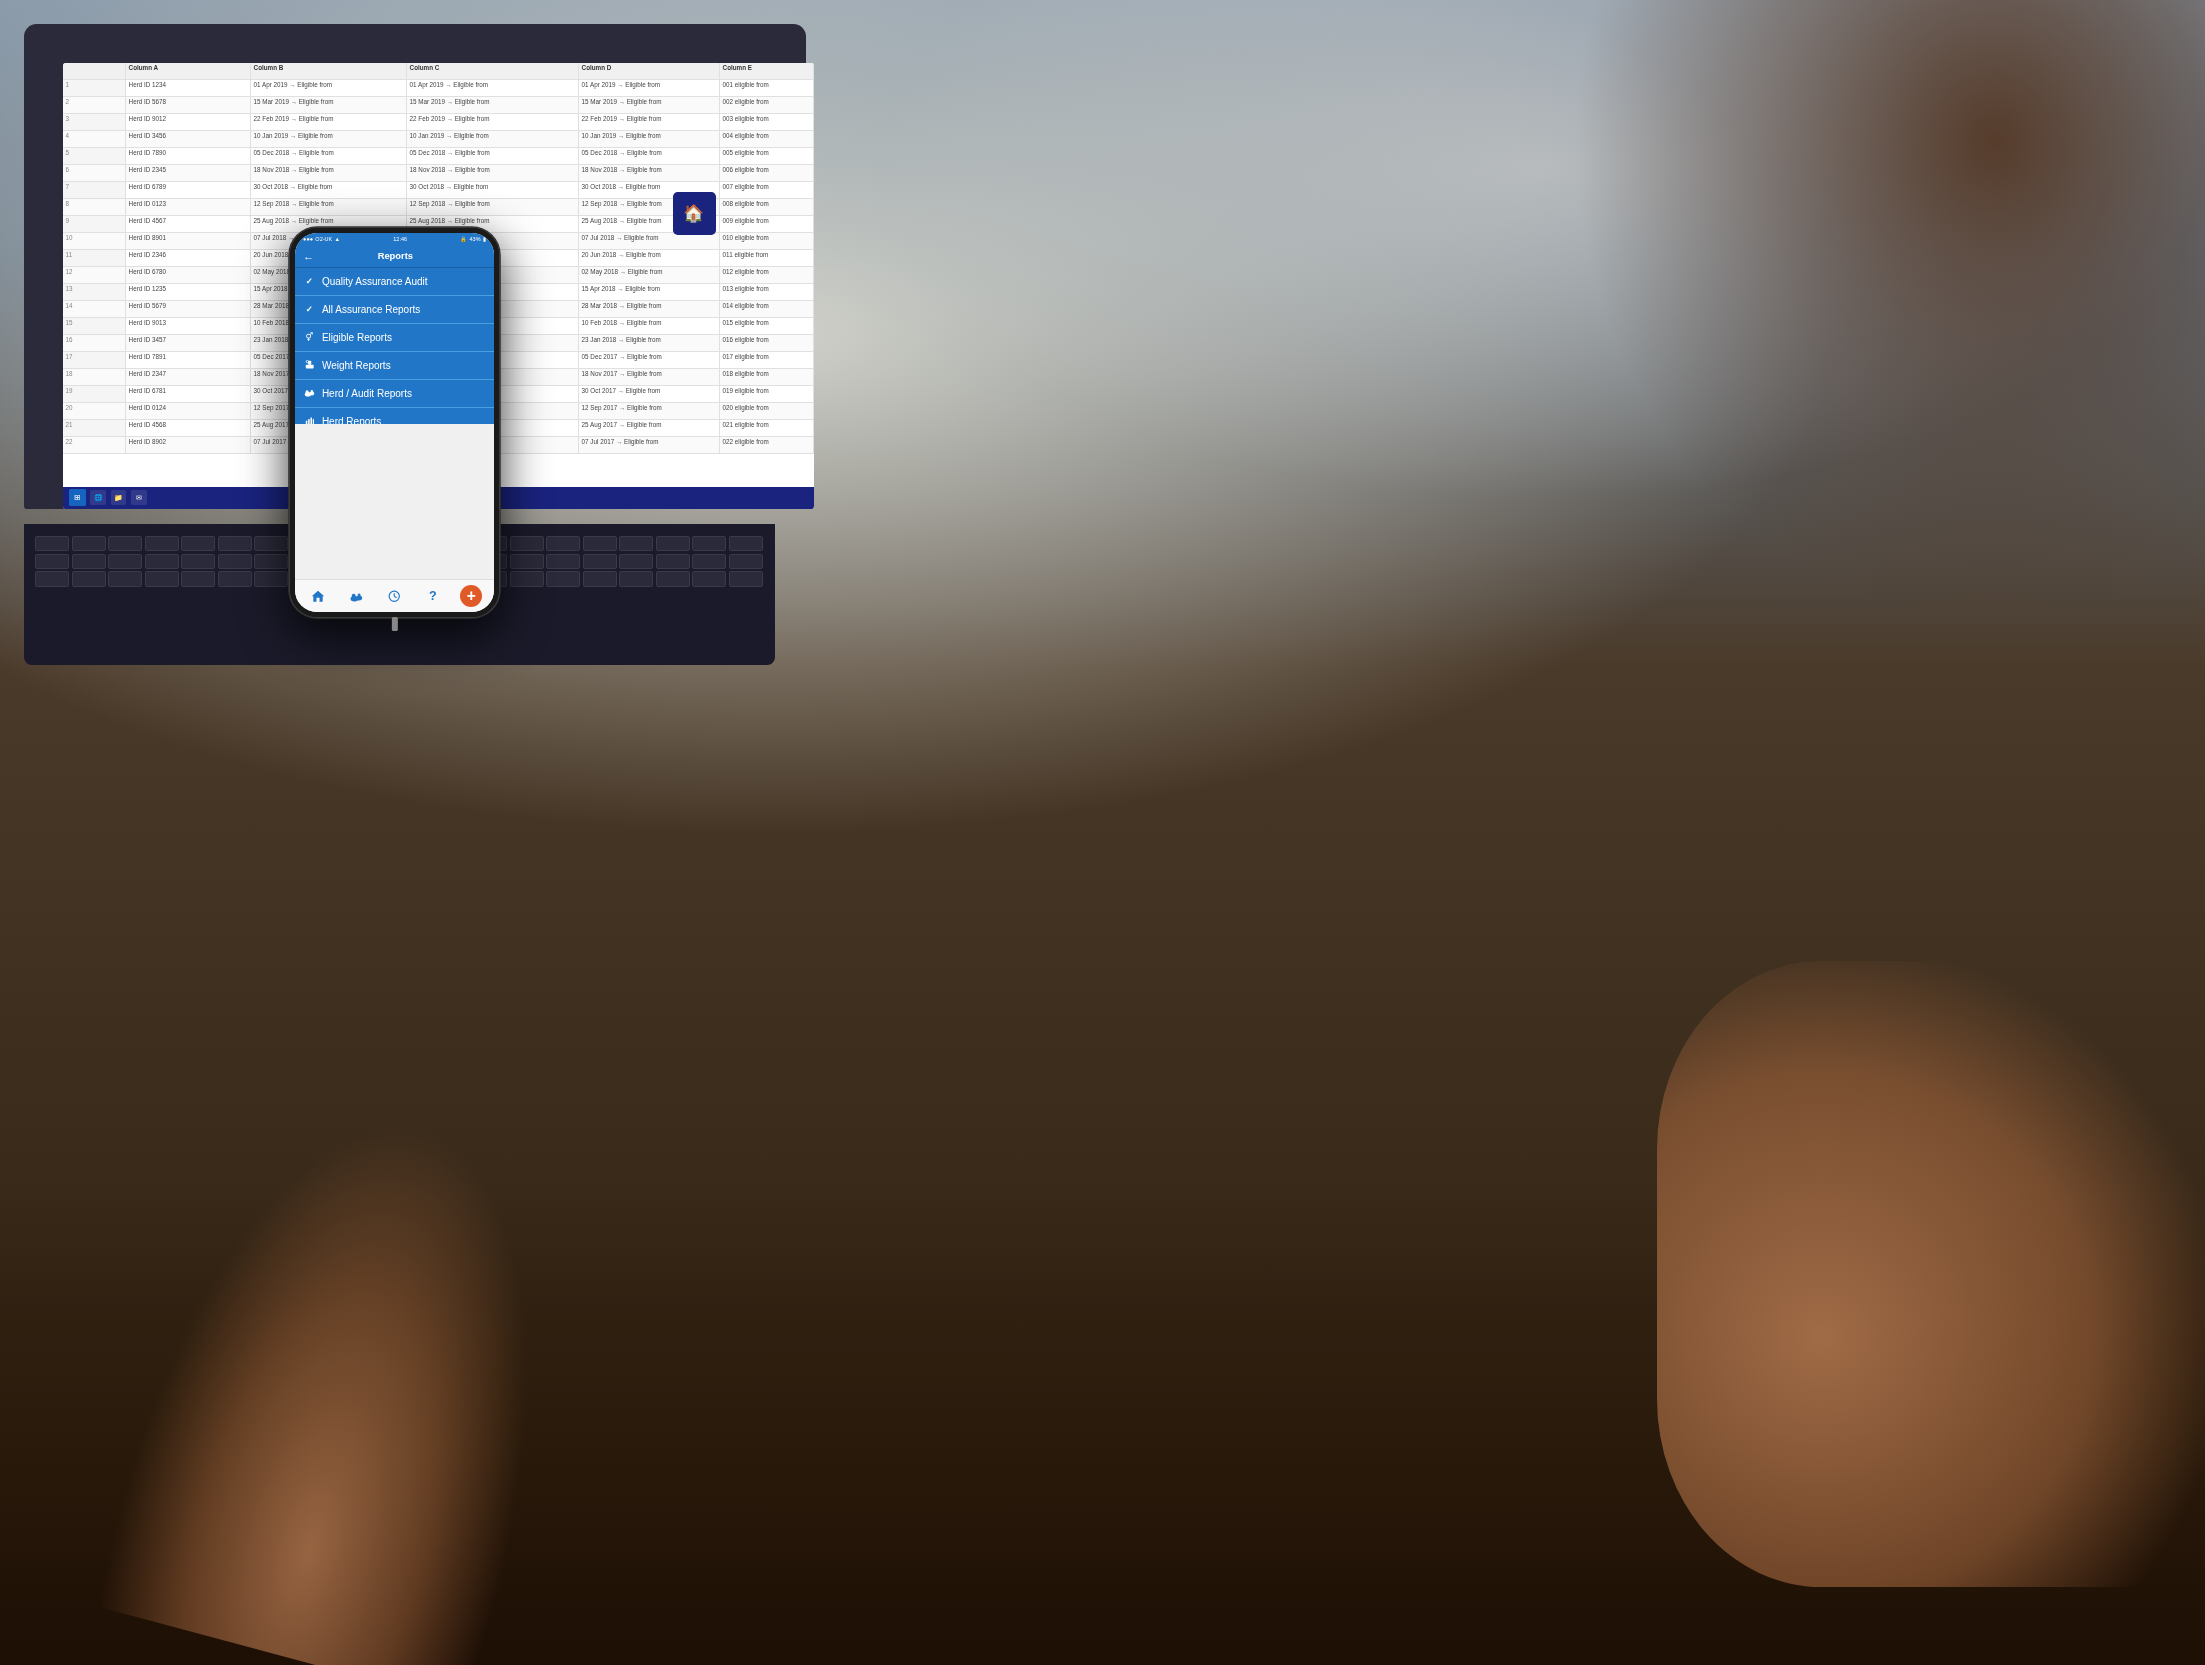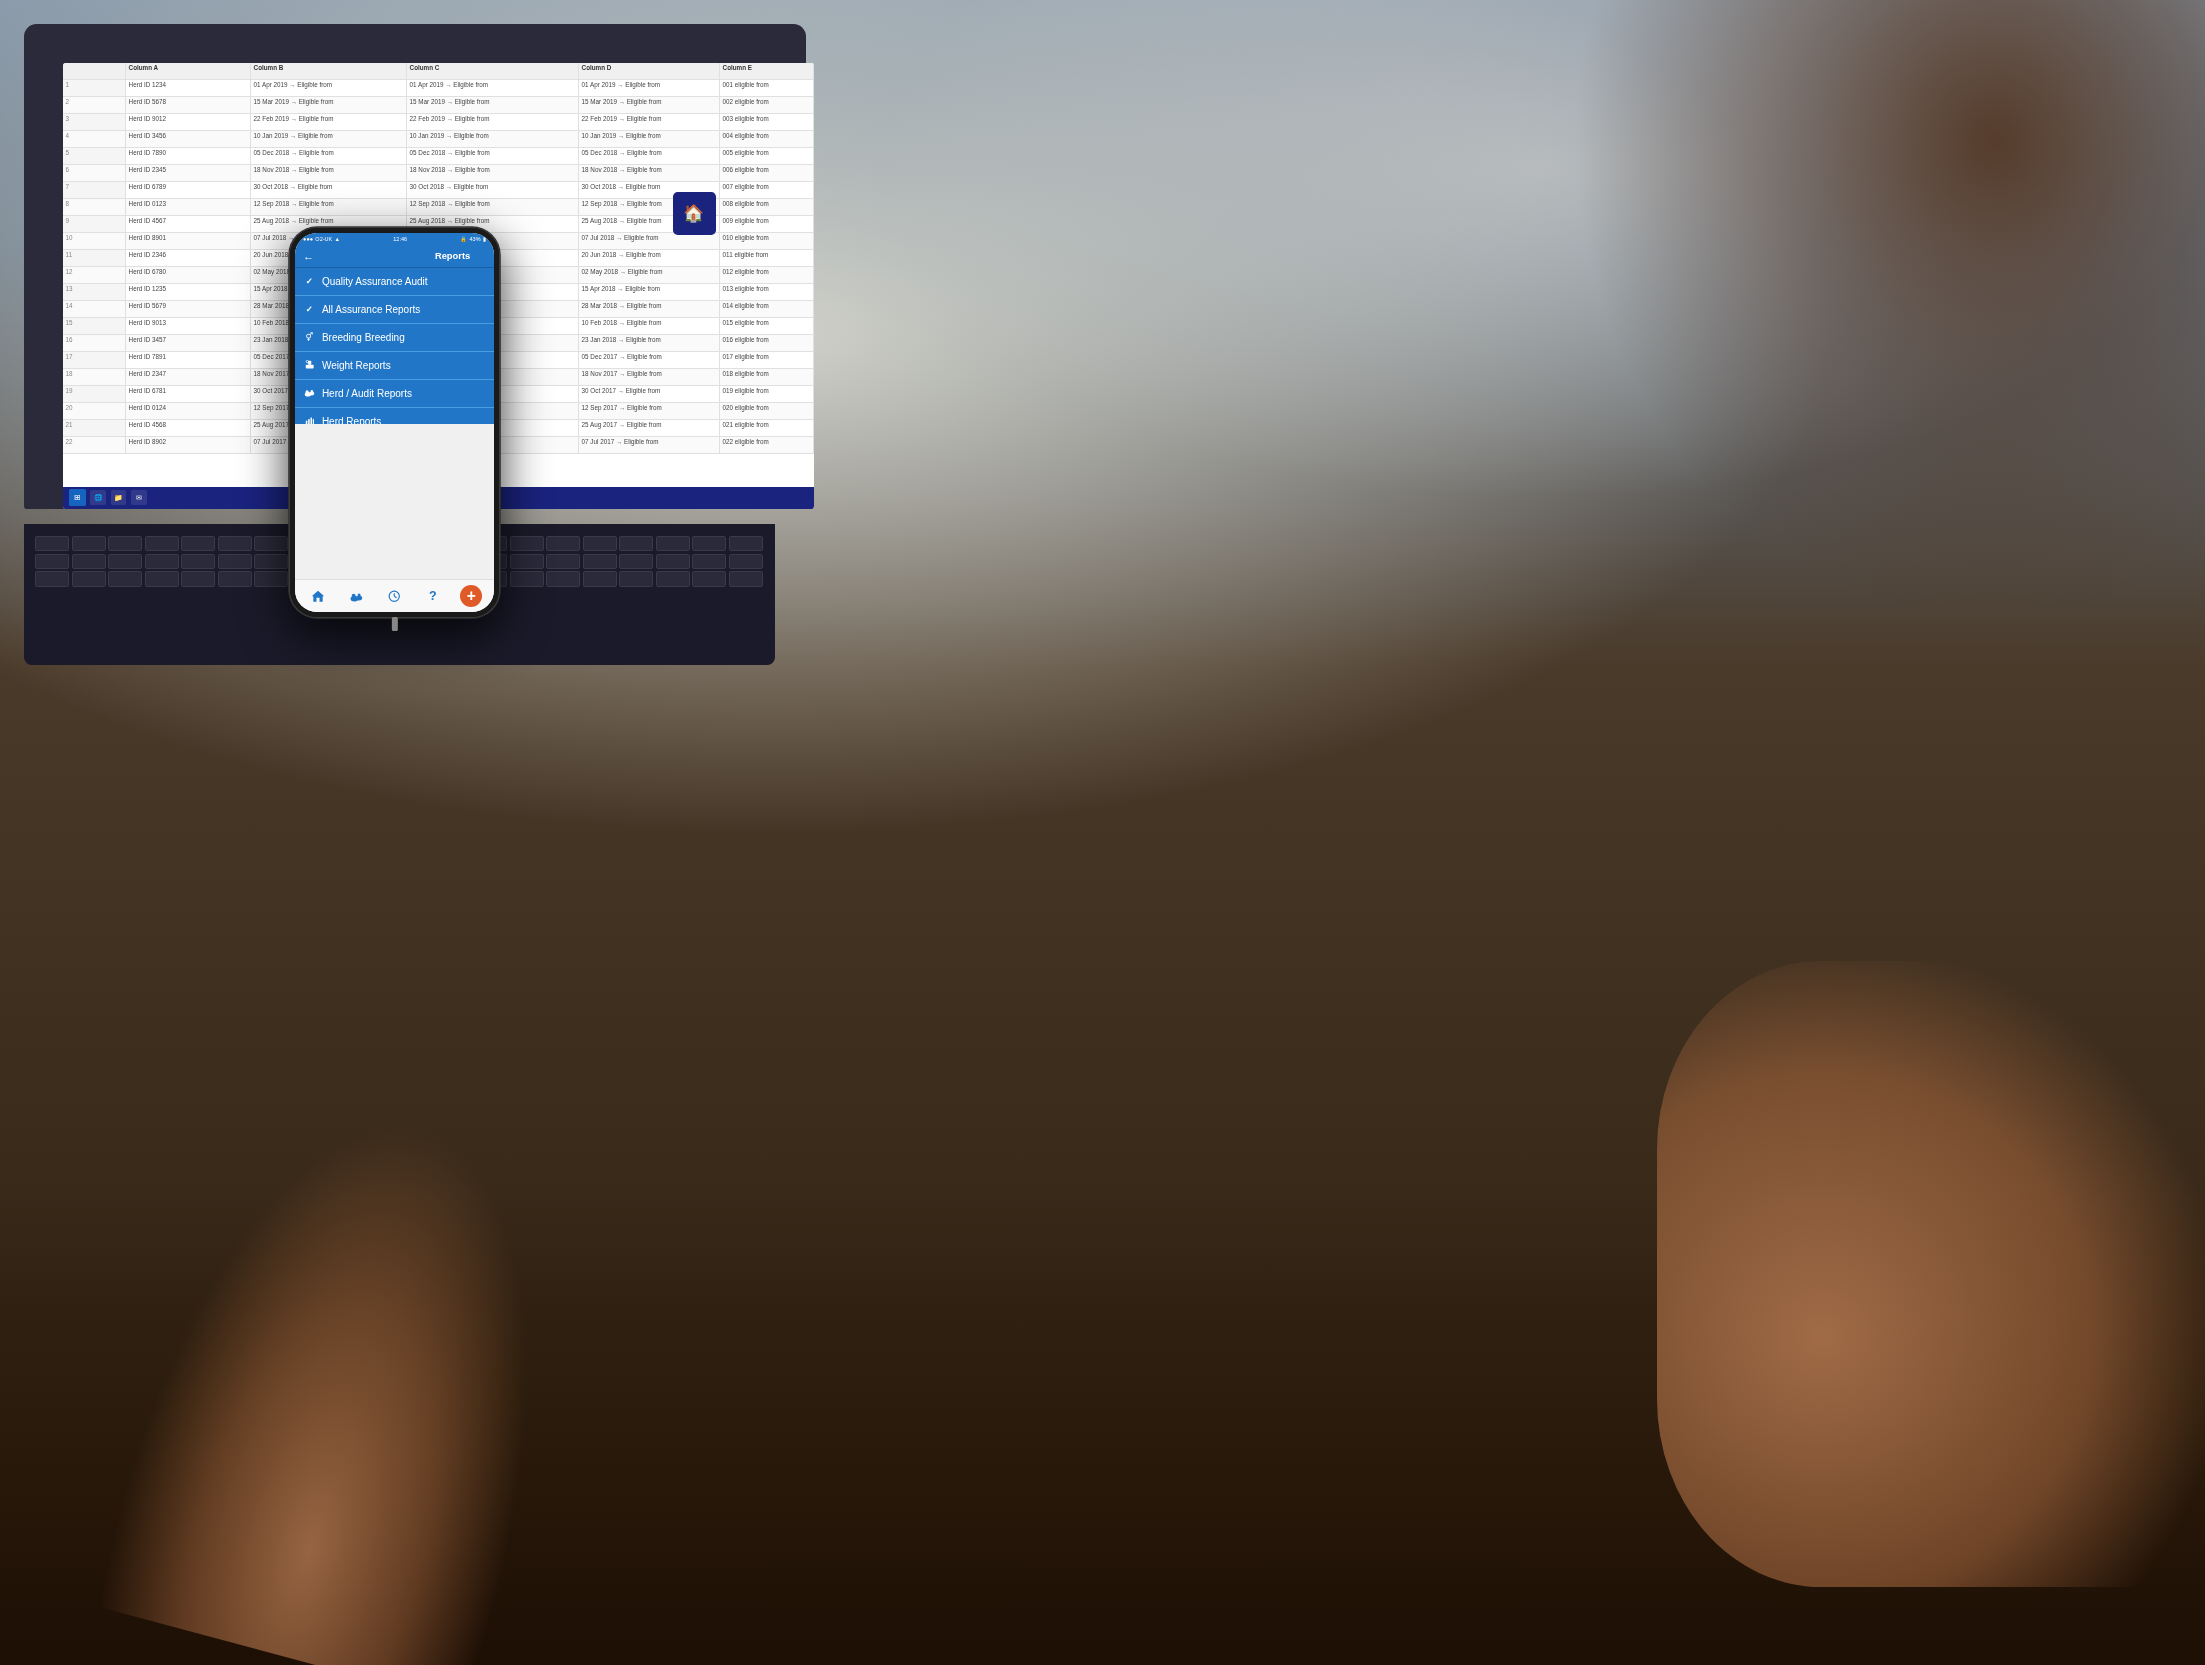--- a/index.html
+++ b/index.html
@@ -76,21 +76,21 @@
       font-size: 11px;
       cursor: pointer;
       margin-right: 6.3px;
     }
 
     .header-title {
       color: white;
       font-size: 9.4px;
       font-weight: 600;
       flex: 1;
-      text-align: right;
+      text-align: center;
       margin-right: 15.6px;
     }
 
     
     .menu-list {
       flex: 1;
       overflow: hidden;
       background: #f5f5f5;
     }
 
@@ -674,21 +674,21 @@
         <div class="menu-item">
               <span class="menu-icon" style="color: white; font-size: 8.6px; font-weight: bold;">✓</span>
               <span class="menu-label">Quality Assurance Audit</span>
             </div>
             <div class="menu-item">
               <span class="menu-icon" style="color: white; font-size: 8.6px; font-weight: bold;">✓</span>
               <span class="menu-label">All Assurance Reports</span>
             </div>
             <div class="menu-item">
               <span class="menu-icon">⚥</span>
-              <span class="menu-label">Breeding Breeding</span>
+              <span class="menu-label">Eligible Reports</span>
             </div>
             <div class="menu-item">
               <span class="menu-icon"><svg width="9.4" height="9.4" viewBox="0 0 12 12" fill="white">
                   <rect x="1" y="6" width="10" height="5" rx="1"></rect>
                   <rect x="4" y="1" width="4" height="5" rx="1"></rect>
                   <circle cx="3" cy="2" r="1.5" stroke="white" fill="none" stroke-width="1"></circle>
                 </svg></span>
               <span class="menu-label">Weight Reports</span>
             </div>
             <div class="menu-item">

